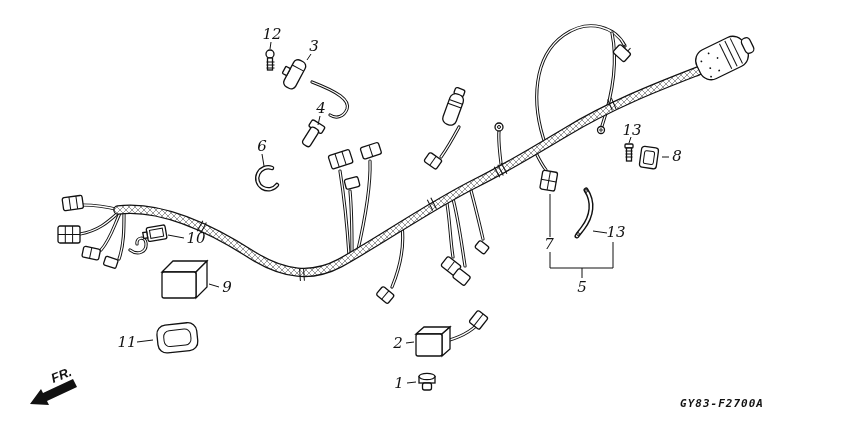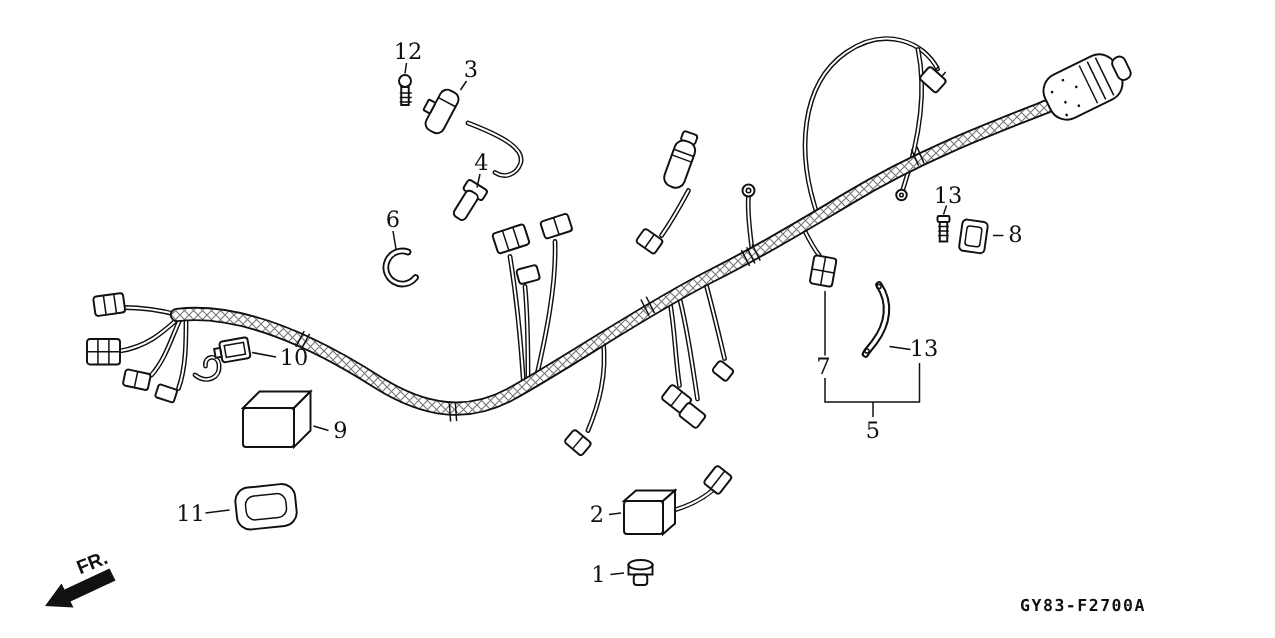--- a/index.html
+++ b/index.html
@@ -1,17 +1,17 @@
 <!DOCTYPE html>
 <html><head>
 <meta charset="utf-8">
 <style>
   html,body{margin:0;padding:0;background:#ffffff;}
   .stage{width:850px;height:425px;position:relative;background:#ffffff;overflow:hidden;
-         font-family:"DejaVu Sans", sans-serif;}
+         font-family:"DejaVu Sans", sans-serif;font-style:italic;}
   svg{display:block;}
   .harness-o{fill:none;stroke:#111;stroke-width:9.5;stroke-linecap:round;}
   .harness-i{fill:none;stroke:url(#braid);stroke-width:7;stroke-linecap:round;}
   .wire-o{fill:none;stroke:#111;stroke-width:3.2;stroke-linecap:round;}
   .wire-i{fill:none;stroke:#fff;stroke-width:1.3;stroke-linecap:round;}
   .outline{fill:#fff;stroke:#111;stroke-width:1.3;}
   .detail{fill:none;stroke:#111;stroke-width:1;}
   .leader{fill:none;stroke:#111;stroke-width:1;}
   .lbl{font-family:"DejaVu Serif", serif;font-size:15px;fill:#111;text-anchor:middle;}
   .fr-text{font-family:"Liberation Sans", sans-serif;font-size:13px;font-weight:bold;fill:#111;text-anchor:middle;}

